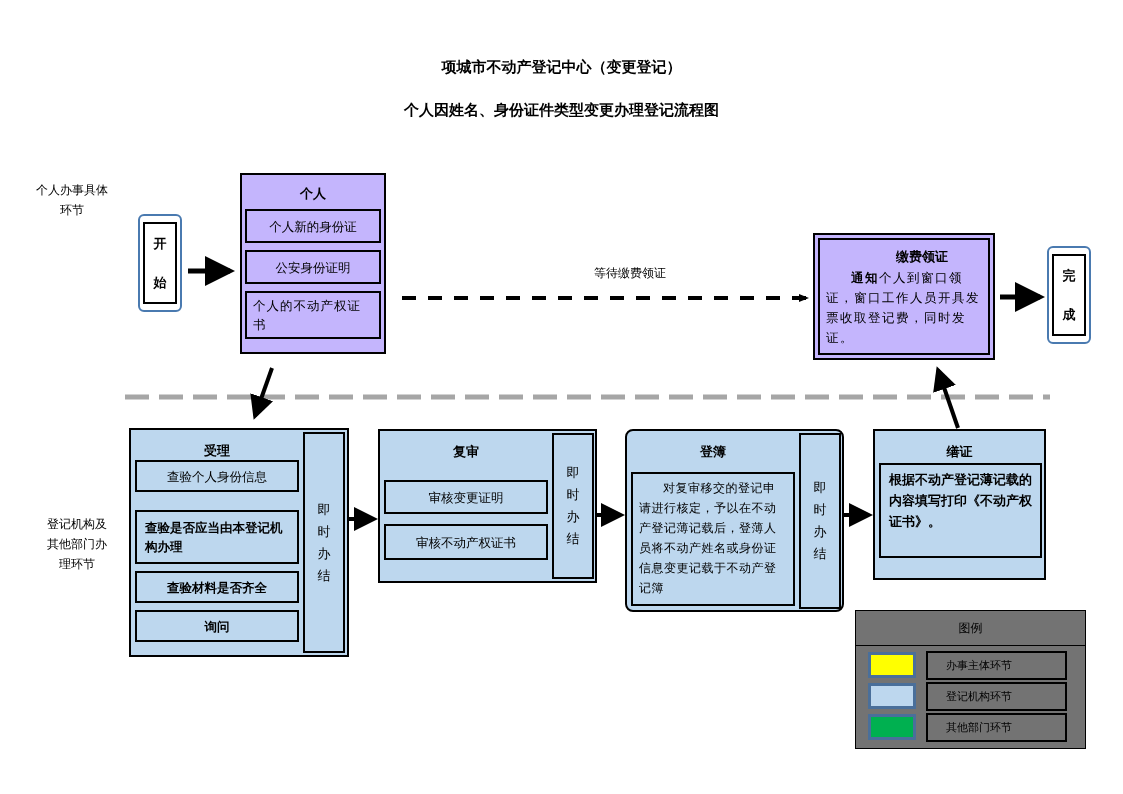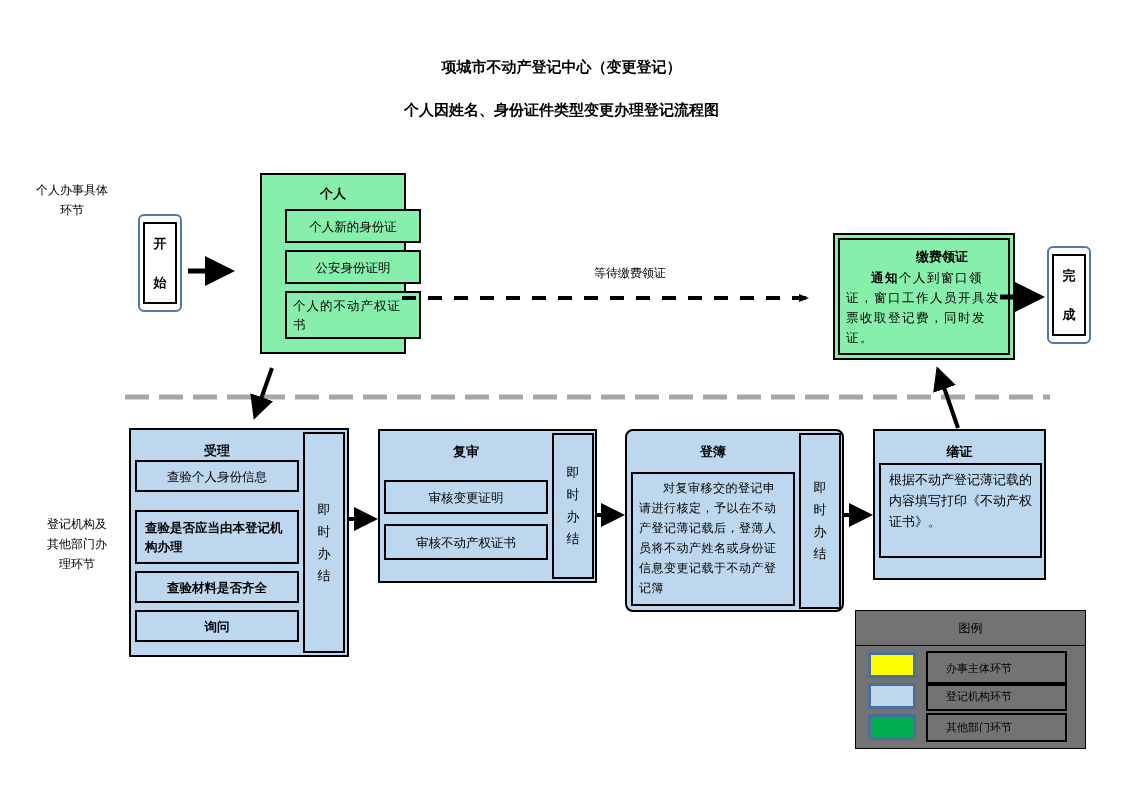--- a/index.html
+++ b/index.html
@@ -3,21 +3,21 @@
 <meta charset="utf-8">
 <style>
   html, body { margin:0; padding:0; background:#ffffff; }
   body { width:1123px; height:794px; position:relative; overflow:hidden;
          font-family:"DejaVu Sans", "Liberation Sans", sans-serif; color:#000; }
   .abs { position:absolute; box-sizing:border-box; }
   .title1 { left:0; width:1123px; top:58px; text-align:center; font-size:15px; font-weight:bold; font-family:"DejaVu Serif", serif; }
   .title2 { left:0; width:1123px; top:101px; text-align:center; font-size:15px; font-weight:bold; font-family:"DejaVu Serif", serif; }
   .lane-label { font-size:12px; text-align:center; line-height:20px; }
 
-  .yellow { background:#86efac;margin-left:20px; }
+  .yellow { background:#c4b5fd; }
   .blue { background:#bdd7ee; }
 
   .term-outer { border:2px solid #4a7ab0; border-radius:6px; background:#fff; }
   .term-inner { border:2px solid #000; background:#fff; display:flex; flex-direction:column; align-items:center; justify-content:space-around; font-weight:bold; font-size:13px; }
 
   .box { border:2px solid #000; }
   .inner { border:2px solid #000; display:flex; align-items:center; justify-content:center; font-size:12.5px; line-height:19px; }
   .box-title { font-weight:bold; font-size:13px; text-align:center; }
   .vert { border:2px solid #000; display:flex; flex-direction:column; align-items:center; justify-content:center; font-size:13px; line-height:22px; }
   .bold { font-weight:bold; }
@@ -100,27 +100,27 @@
   <div class="abs vert blue" style="left:172px; top:2px; width:42px; height:176px;">
     <span>即</span>
     <span>时</span>
     <span>办</span>
     <span>结</span>
   </div>
 </div>
 
 <div class="abs box blue" style="left:873px; top:429px; width:173px; height:151px;">
   <div class="abs box-title" style="left:0; top:12px; width:169px;">缮证</div>
-  <div class="abs" style="left:4px; top:32px; width:163px; height:95px; border:2px solid #000; padding:4px 8px; font-size:13px; line-height:21px; font-weight:normal;">根据不动产登记薄记载的内容填写打印《不动产权证书》。</div>
+  <div class="abs" style="left:4px; top:32px; width:163px; height:95px; border:2px solid #000; padding:4px 8px; font-size:13px; line-height:21px; font-weight:bold;">根据不动产登记薄记载的内容填写打印《不动产权证书》。</div>
 </div>
 
 <div class="abs legend" style="left:855px; top:610px; width:231px; height:139px;">
   <div class="legend-head">图例</div>
   <div class="abs swatch" style="left: 12px; top: 41px; width: 48px; height: 26px; background: rgb(255, 255, 0);" title="办事主体环节"></div>
-  <div class="abs legend-label" style="left:70px; top:40px; width:141px; height:35px;">办事主体环节</div>
+  <div class="abs legend-label" style="left:70px; top:40px; width:141px; height:29px;">办事主体环节</div>
   <div class="abs swatch" style="left: 12px; top: 72px; width: 48px; height: 26px; background: rgb(189, 215, 238);"></div>
   <div class="abs legend-label" style="left:70px; top:71px; width:141px; height:29px;">登记机构环节</div>
   <div class="abs swatch" style="left: 12px; top: 103px; width: 48px; height: 26px; background: rgb(0, 176, 80);"></div>
   <div class="abs legend-label" style="left:70px; top:102px; width:141px; height:29px;">其他部门环节</div>
 </div>
 
 <svg class="overlay" width="1123" height="794">
   <defs>
     <marker id="ah" markerWidth="6" markerHeight="6" refX="5" refY="3" orient="auto" markerUnits="strokeWidth">
       <path d="M0,0 L6,3 L0,6 Z" fill="#000"></path>

